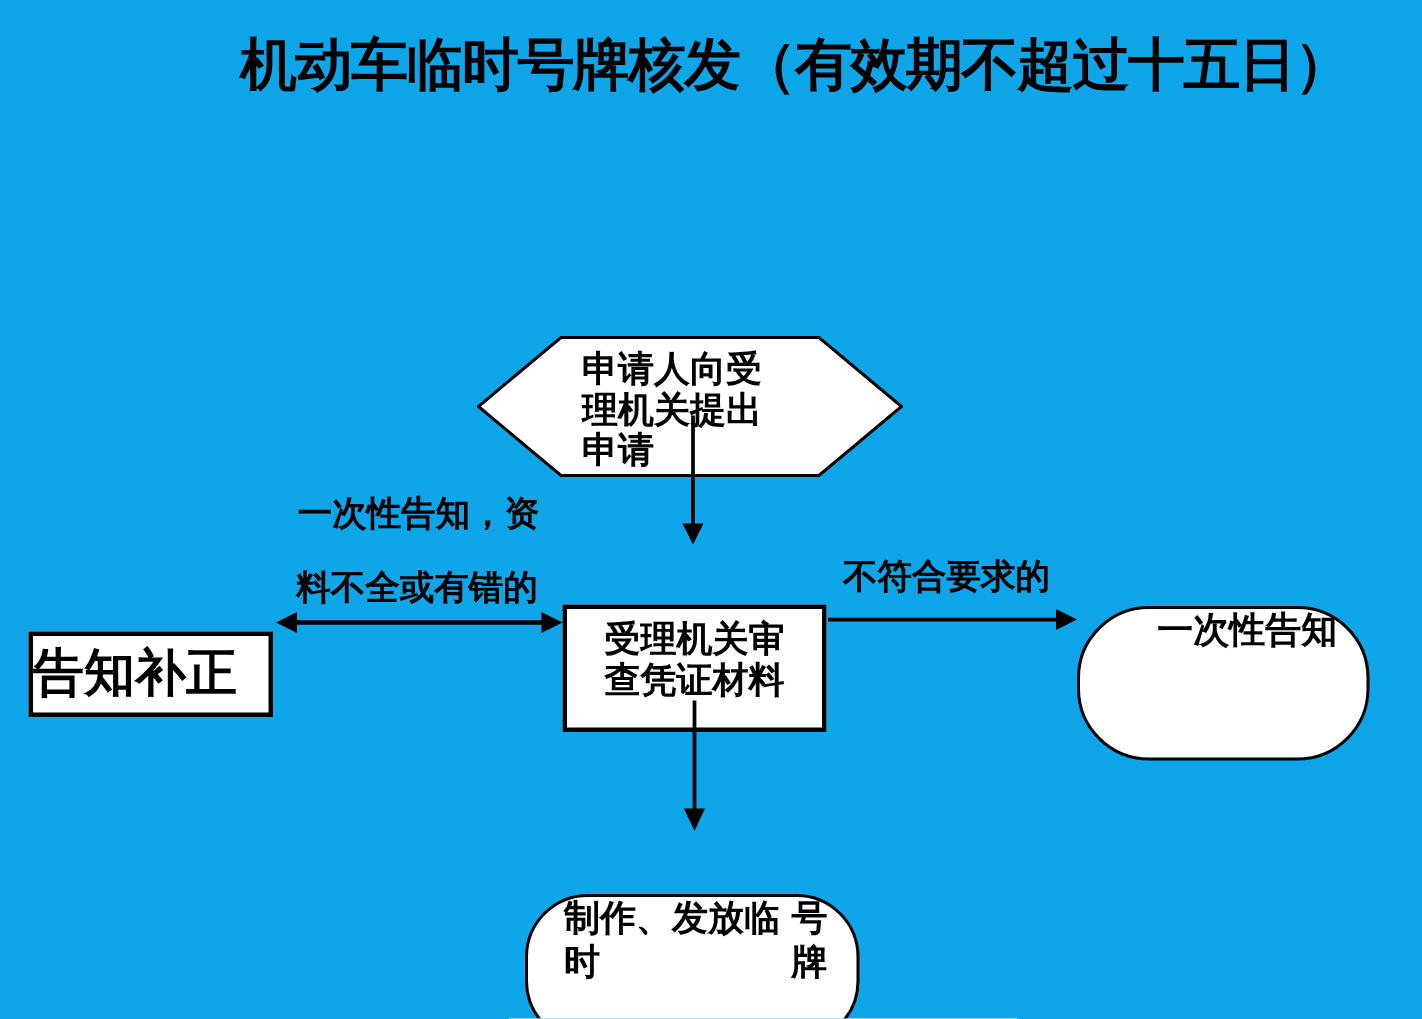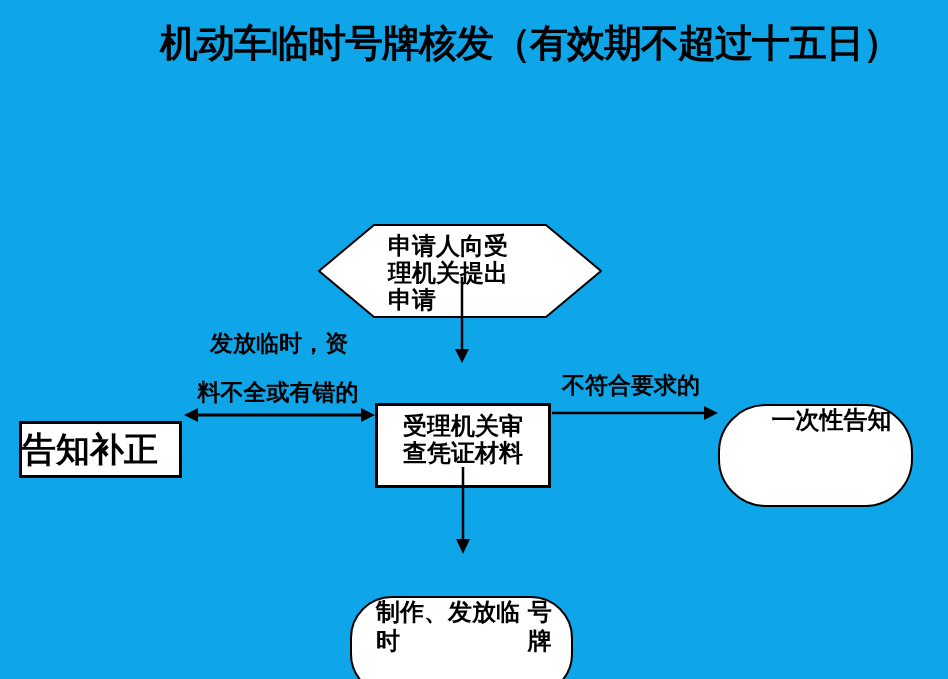--- a/index.html
+++ b/index.html
@@ -170,17 +170,17 @@
       <line x1="552" y1="413" x2="706" y2="413" stroke="#000000" stroke-width="2.5"></line>
       <polygon points="704,406 704,420 718,413" fill="#000000"></polygon>
     </g>
 
     <g>
       <line x1="463" y1="467" x2="463" y2="541" stroke="#000000" stroke-width="2.5"></line>
       <polygon points="456,539 470,539 463,554" fill="#000000"></polygon>
     </g>
   </svg>
 
-  <div class="edge-label label-meet-1">发放临时，资</div>
+  <div class="edge-label label-meet-1">一次性告知，资</div>
   <div class="edge-label label-meet-2">料不全或有错的</div>
   <div class="edge-label label-notmeet">不符合要求的</div>
 
 </div>
 
 </body></html>

